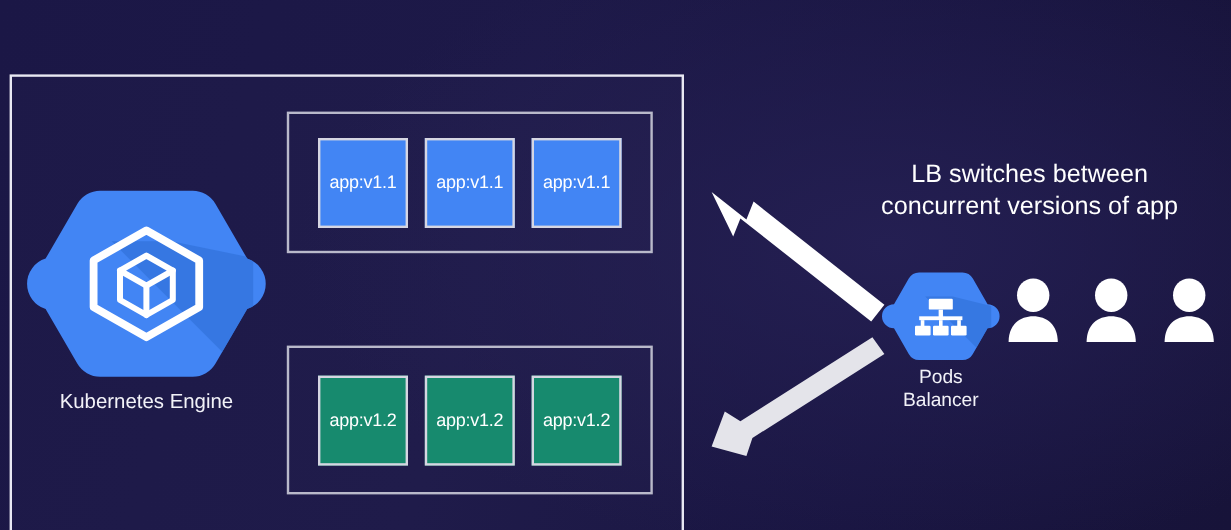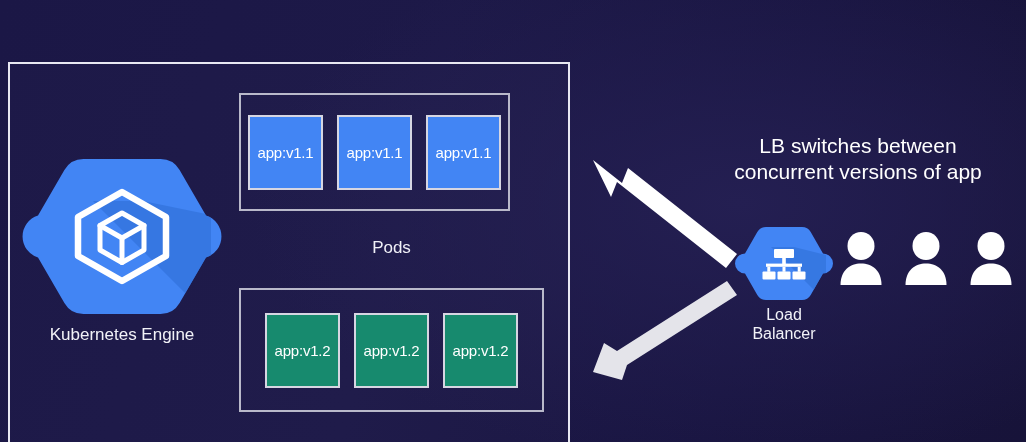--- a/index.html
+++ b/index.html
@@ -43,21 +43,21 @@
     background: rgba(255,255,255,0.012);
   }
 
   
   .pod-group {
     position: absolute;
     border: 2px solid #b9b9ca;
     box-sizing: border-box;
     background: rgba(255,255,255,0.008);
   }
-  .pod-group-v11 { left: 239px; top: 93px; width: 271px; height: 118px; }
+  .pod-group-v11 { left: 239px; top: 93px; width: 305px; height: 118px; }
   .pod-group-v12 { left: 239px; top: 288px; width: 305px; height: 124px; }
 
   .pod-row {
     position: absolute;
     left: 0; top: 0;
     width: 100%; height: 100%;
     display: flex;
     align-items: center;
     justify-content: center;
     gap: 14px;
@@ -174,21 +174,20 @@
   </div>
 
   <div class="pod-group pod-group-v11">
     <div class="pod-row">
       <div class="pod pod-v11">app:v1.1</div>
       <div class="pod pod-v11">app:v1.1</div>
       <div class="pod pod-v11">app:v1.1</div>
     </div>
   </div>
 
-  <div class="pods-label">Pods</div>
 
   <div class="pod-group pod-group-v12">
     <div class="pod-row">
       <div class="pod pod-v12">app:v1.2</div>
       <div class="pod pod-v12">app:v1.2</div>
       <div class="pod pod-v12">app:v1.2</div>
     </div>
   </div>
 
   <svg class="arrows" viewBox="0 0 1026 442">
@@ -220,21 +219,21 @@
           <rect x="24" y="38.6" width="36" height="3.2"></rect>
           <rect x="25.3" y="41.8" width="3" height="5"></rect>
           <rect x="40.5" y="41.8" width="3" height="5"></rect>
           <rect x="55.7" y="41.8" width="3" height="5"></rect>
           <rect x="20.5" y="46.5" width="13" height="8" rx="1"></rect>
           <rect x="35.5" y="46.5" width="13" height="8" rx="1"></rect>
           <rect x="50.5" y="46.5" width="13" height="8" rx="1"></rect>
         </g>
       </svg>
     </div>
-    <div class="node-label">Load
+    <div class="node-label">Pods
 Balancer</div>
   </div>
 
   <div class="users">
     <svg width="46" height="54" viewBox="0 0 46 54">
       <ellipse cx="23" cy="14" rx="13.5" ry="14" fill="#ffffff"></ellipse>
       <path d="M2.5 53 C2.5 38.5 12 31.5 23 31.5 C34 31.5 43.5 38.5 43.5 53 Z" fill="#ffffff"></path>
     </svg>
     <svg width="46" height="54" viewBox="0 0 46 54">
       <ellipse cx="23" cy="14" rx="13.5" ry="14" fill="#ffffff"></ellipse>

